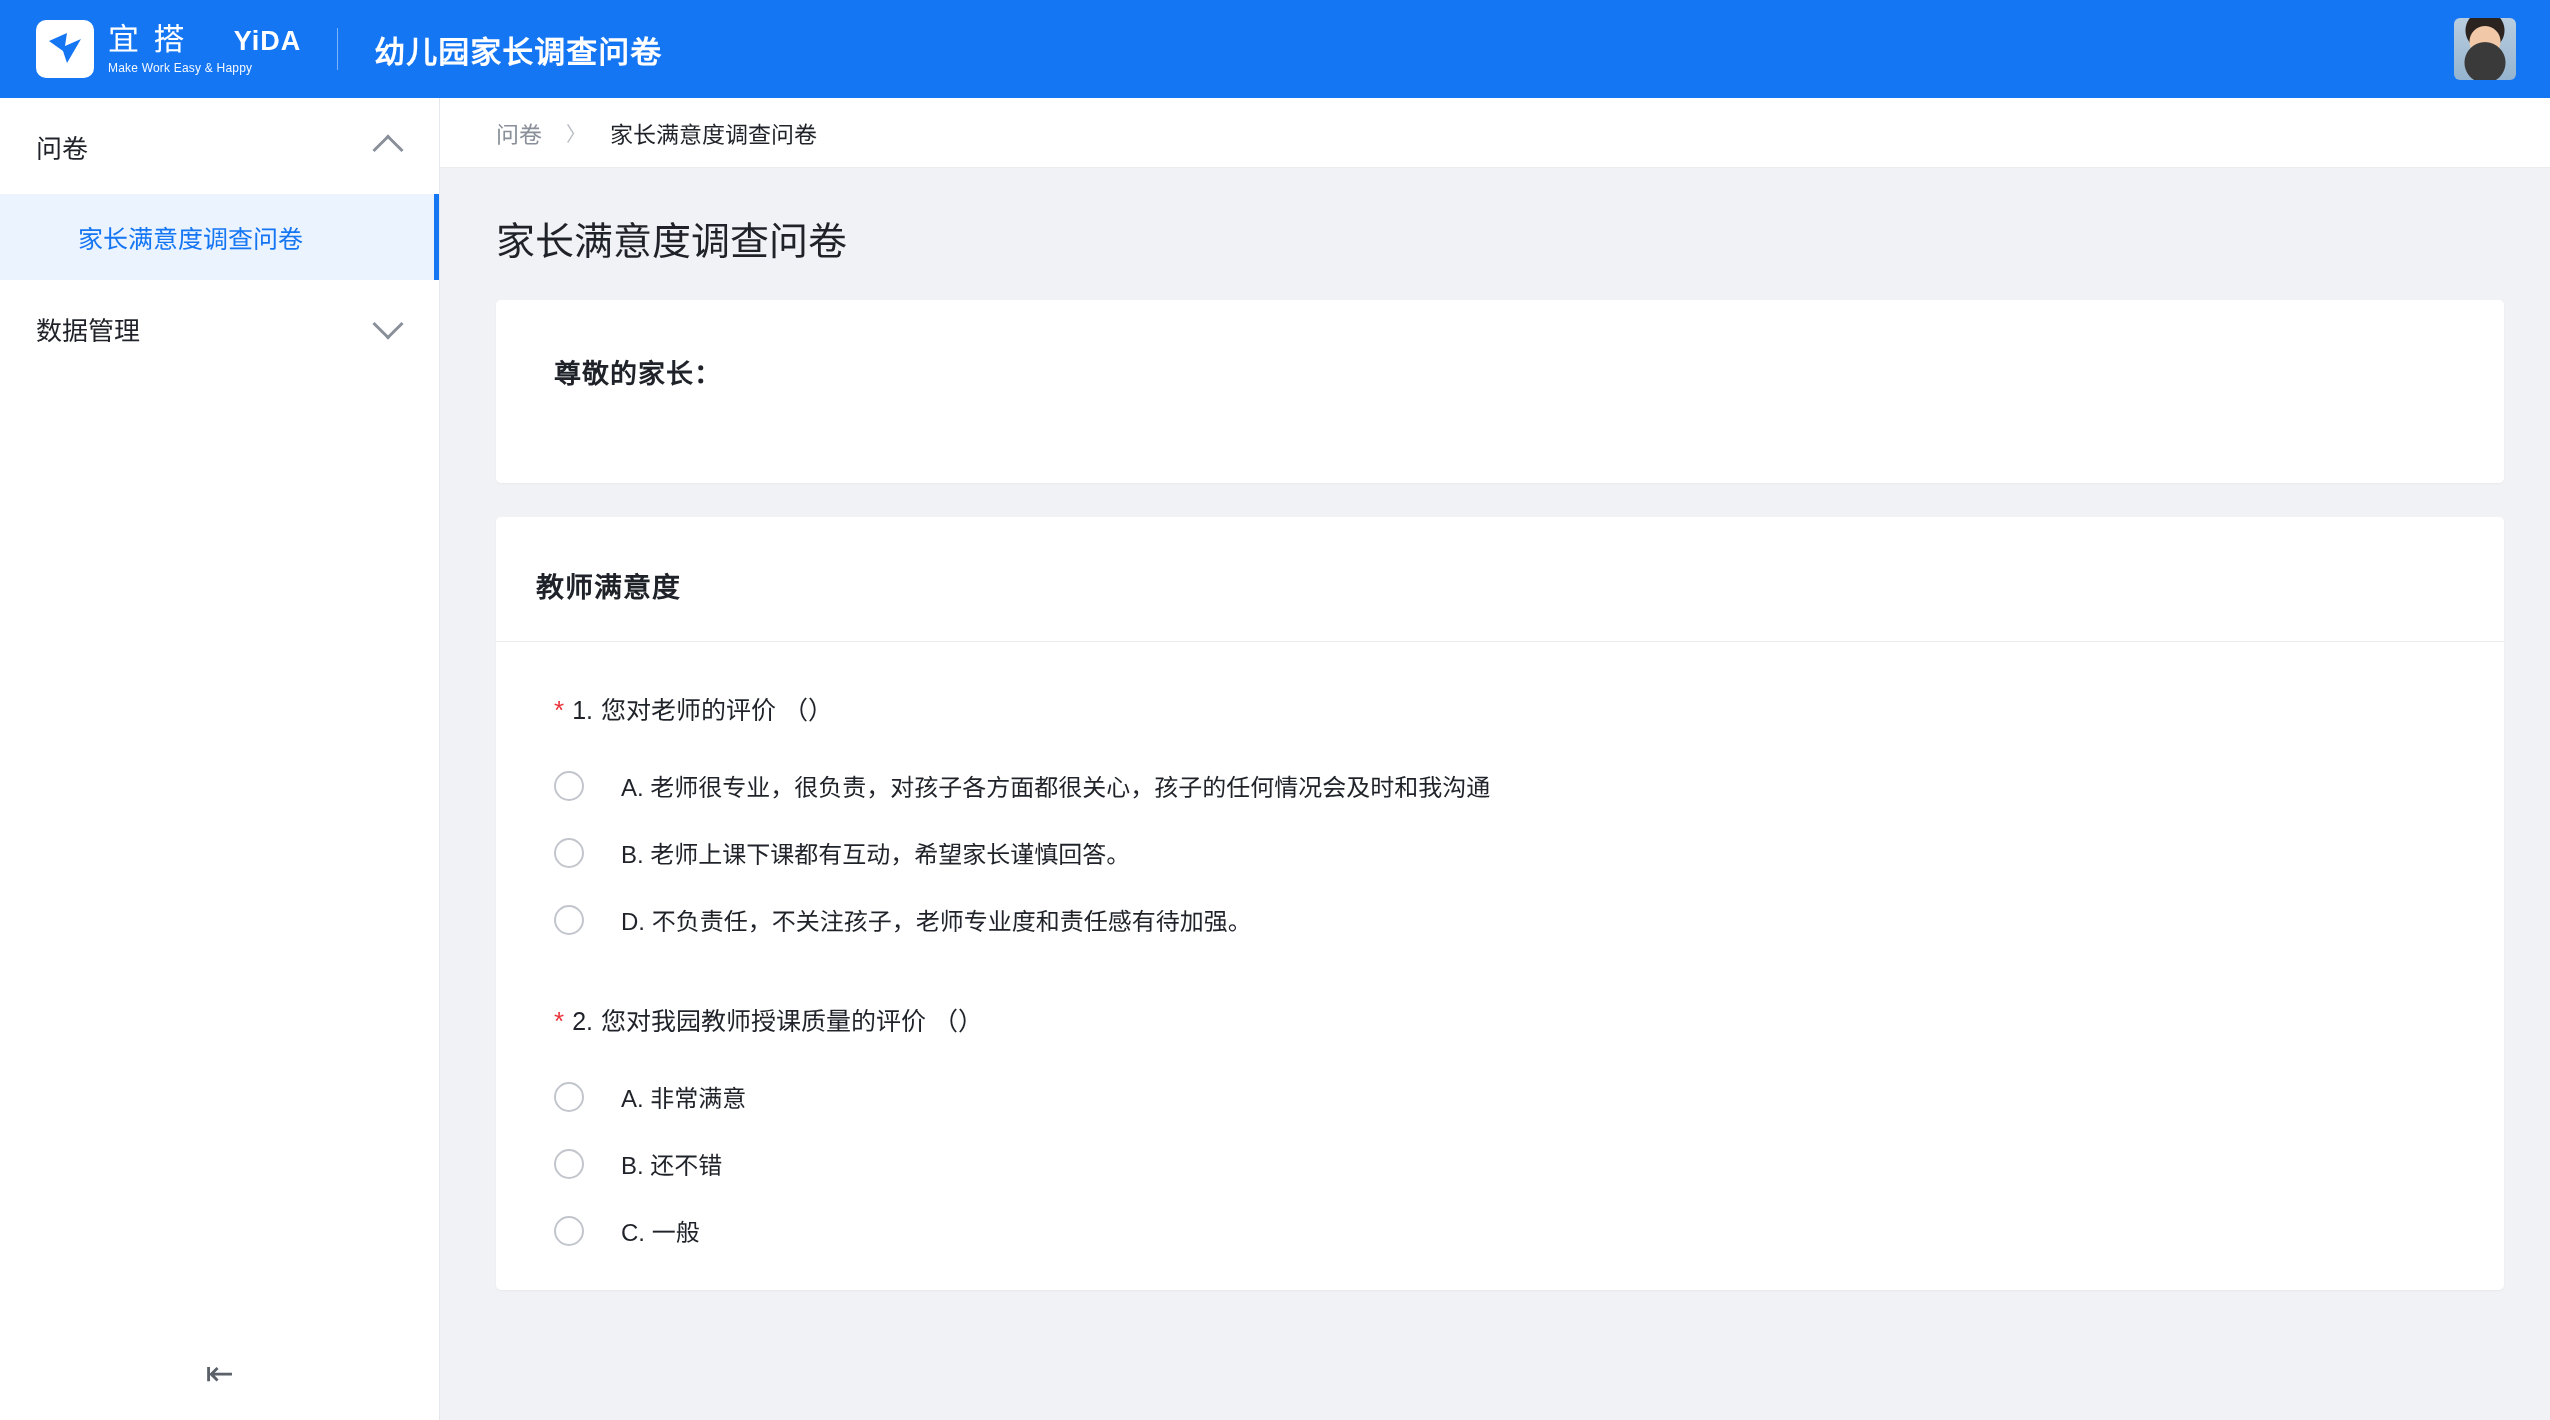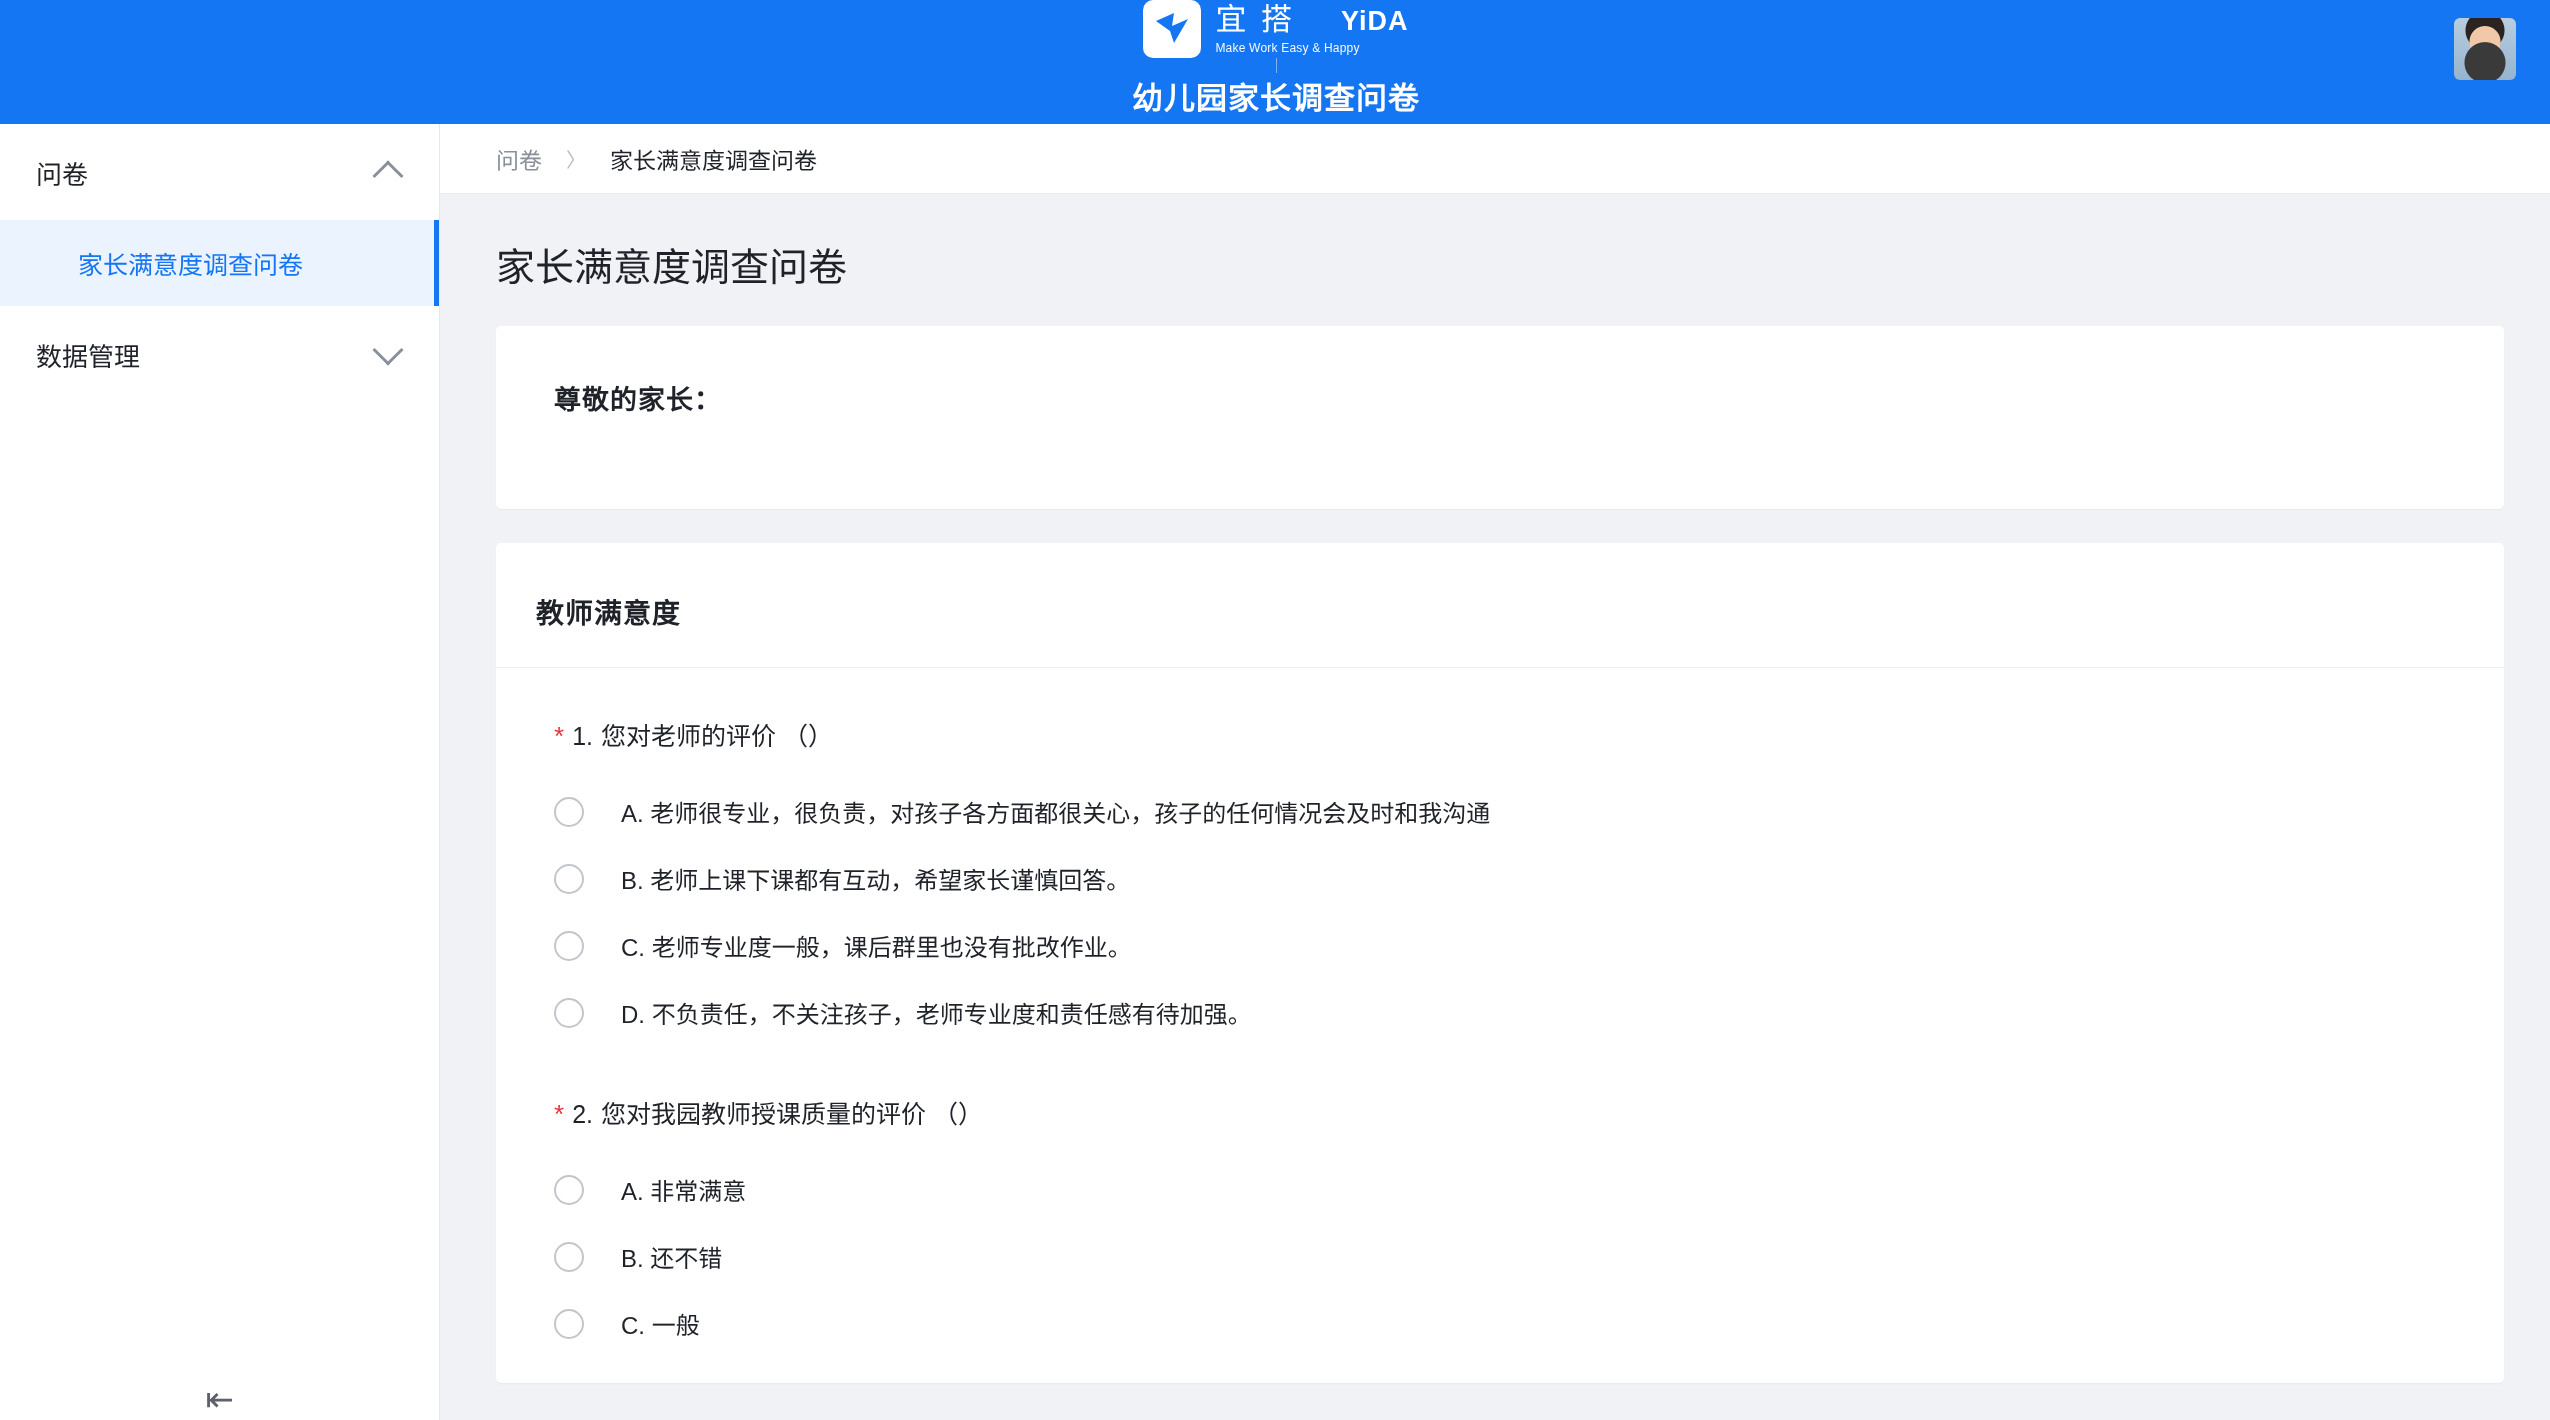--- a/index.html
+++ b/index.html
@@ -6,27 +6,26 @@
   html, body {
     width: 2550px;
     height: 1420px;
     background: #f0f2f5;
     font-family: "Liberation Sans", "DejaVu Sans", sans-serif;
     overflow: hidden;
   }
 
   
   .topbar {
-    height: 124px;
+    height: 98px;
     background: #1576f4;
     display: flex;
     align-items: center;
-    padding: 0 34px 6px 36px;
+    padding: 0 34px 0 36px;
     position: relative;
-    flex-direction: column;
   }
   .logo-block { display: flex; align-items: center; gap: 14px; }
   .logo-mark {
     width: 58px; height: 58px;
     background: #ffffff;
     border-radius: 10px;
     display: flex; align-items: center; justify-content: center;
   }
   .logo-text-wrap { display: flex; flex-direction: column; justify-content: center; line-height: 1; }
   .logo-cn {
@@ -302,24 +301,20 @@
         <div class="option-row">
           <span class="radio"></span>
           <span class="option-label">A. 老师很专业，很负责，对孩子各方面都很关心，孩子的任何情况会及时和我沟通</span>
         </div>
         <div class="option-row">
           <span class="radio"></span>
           <span class="option-label">B. 老师上课下课都有互动，希望家长谨慎回答。</span>
         </div>
         <div class="option-row">
           <span class="radio"></span>
-          <span class="option-label">C. 老师专业度一般，课后群里也没有批改作业。</span>
-        </div>
-        <div class="option-row">
-          <span class="radio"></span>
           <span class="option-label">D. 不负责任，不关注孩子，老师专业度和责任感有待加强。</span>
         </div>
 
         <div class="q-title">
           <span class="req-star">*</span>
           <span>2.</span>
           <span>您对我园教师授课质量的评价 （）</span>
         </div>
 
         <div class="option-row">

